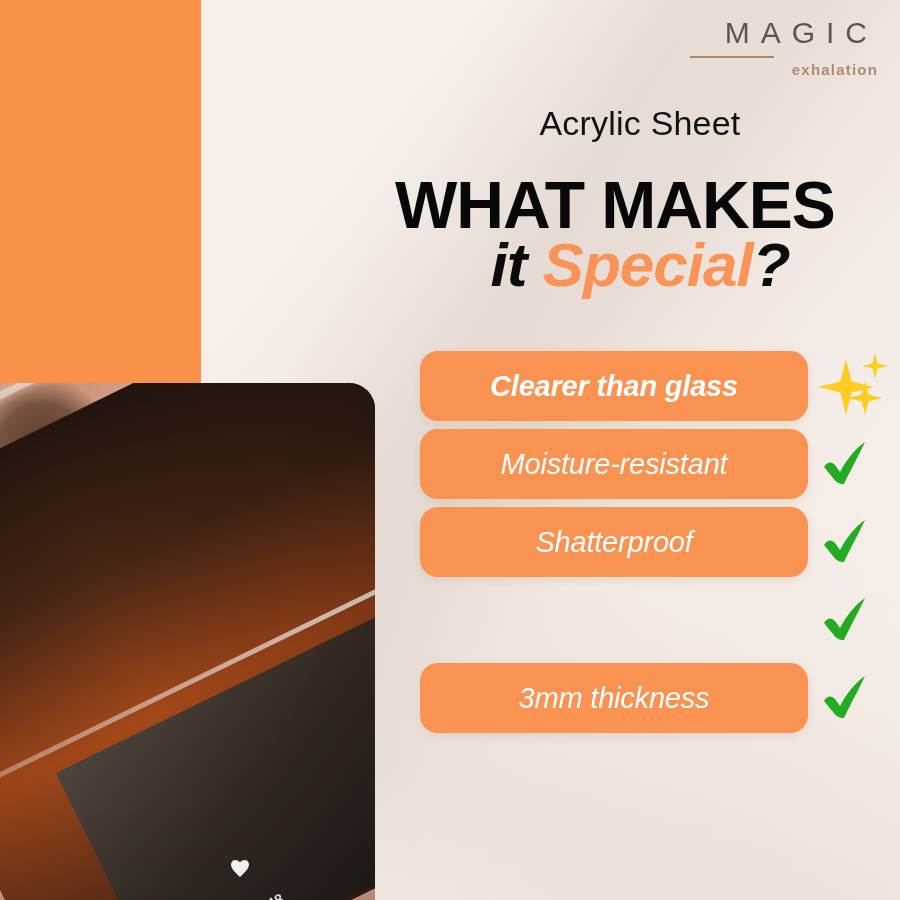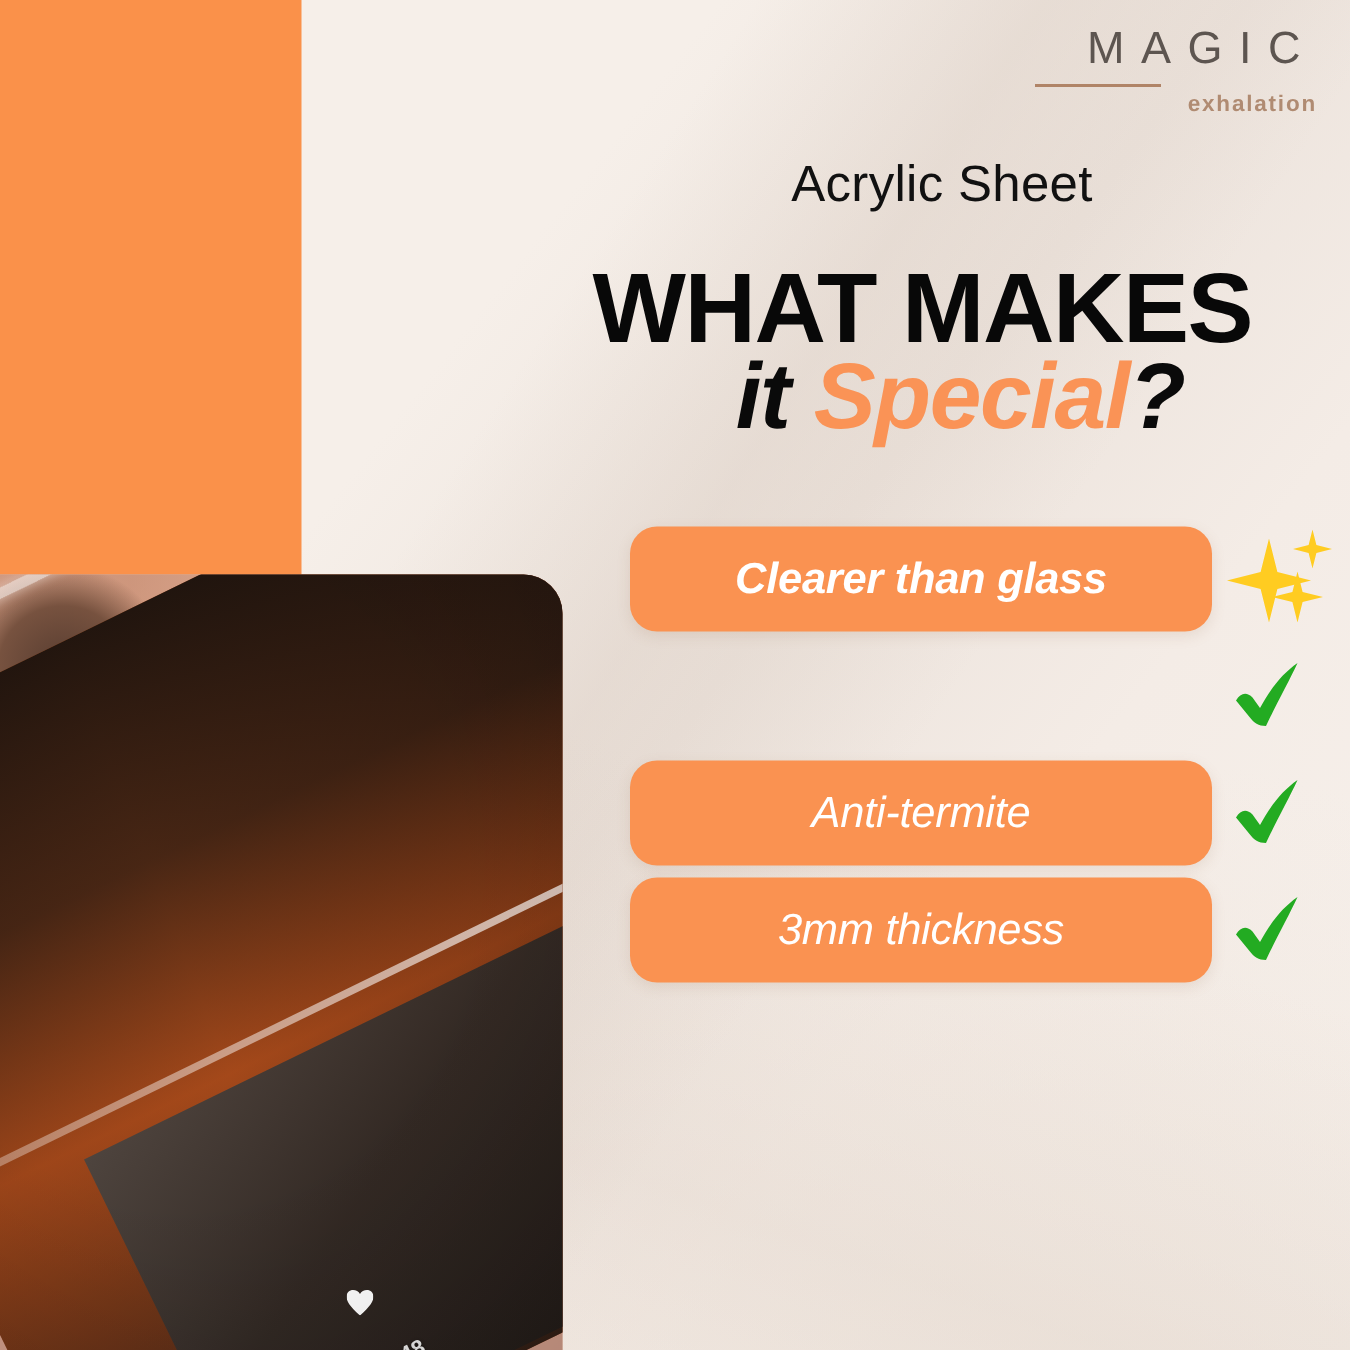--- a/index.html
+++ b/index.html
@@ -50,21 +50,21 @@
   .logo-rule{
     position:absolute;left:12px;right:104px;top:40px;height:1.5px;background:#b08467;
   }
   .logo-sub{
     position:absolute;right:0;top:30px;
     font-size:15px;font-weight:700;letter-spacing:1.2px;color:#b08b72;margin-top:15px;
   }
 
   
   .kicker{
-    position:absolute;left:408px;top:104px;width:440px;text-align:center;
+    position:absolute;left:420px;top:104px;width:440px;text-align:center;
     font-size:34px;color:#111;letter-spacing:0.2px;
   }
   .head1{
     position:absolute;left:395px;top:170px;width:490px;text-align:left;
     font-size:66px;font-weight:700;color:#080808;letter-spacing:-1px;line-height:70px;
   }
   .head2{
     position:absolute;left:395px;top:230px;width:490px;text-align:center;
     font-size:62px;font-weight:700;font-style:italic;color:#0a0a0a;letter-spacing:-1px;
     line-height:70px;white-space:nowrap;
@@ -206,32 +206,42 @@
       <div class="marker">
         <div class="sparkles">
           <span class="spk spk-a"></span>
           <span class="spk spk-b"></span>
           <span class="spk spk-c"></span>
         </div>
       </div>
     </div>
 
     <div class="frow">
-      <div class="marker">
-        <svg class="check" viewBox="0 0 54 54">
-          <path d="M6 30 C 9 25, 13 24, 17 28 L 22 35 C 29 22, 37 12, 47 5 C 42 16, 33 32, 26 47 C 21 47, 18 45, 15 41 Z" fill="#23ab22"></path>
-        </svg>
-      </div>
-    </div>
-
-
-    <div class="frow">
-      <div class="pill">
-        <span class="pill-label">Anti-termite</span>
-      </div>
+      <div class="pill">
+        <span class="pill-label">Moisture-resistant</span>
+      </div>
+      <div class="marker">
+        <svg class="check" viewBox="0 0 54 54">
+          <path d="M6 30 C 9 25, 13 24, 17 28 L 22 35 C 29 22, 37 12, 47 5 C 42 16, 33 32, 26 47 C 21 47, 18 45, 15 41 Z" fill="#23ab22"></path>
+        </svg>
+      </div>
+    </div>
+
+    <div class="frow">
+      <div class="pill">
+        <span class="pill-label">Shatterproof</span>
+      </div>
+      <div class="marker">
+        <svg class="check" viewBox="0 0 54 54">
+          <path d="M6 30 C 9 25, 13 24, 17 28 L 22 35 C 29 22, 37 12, 47 5 C 42 16, 33 32, 26 47 C 21 47, 18 45, 15 41 Z" fill="#23ab22"></path>
+        </svg>
+      </div>
+    </div>
+
+    <div class="frow">
       <div class="marker">
         <svg class="check" viewBox="0 0 54 54">
           <path d="M6 30 C 9 25, 13 24, 17 28 L 22 35 C 29 22, 37 12, 47 5 C 42 16, 33 32, 26 47 C 21 47, 18 45, 15 41 Z" fill="#23ab22"></path>
         </svg>
       </div>
     </div>
 
     <div class="frow">
       <div class="pill">
         <span class="pill-label">3mm thickness</span>

